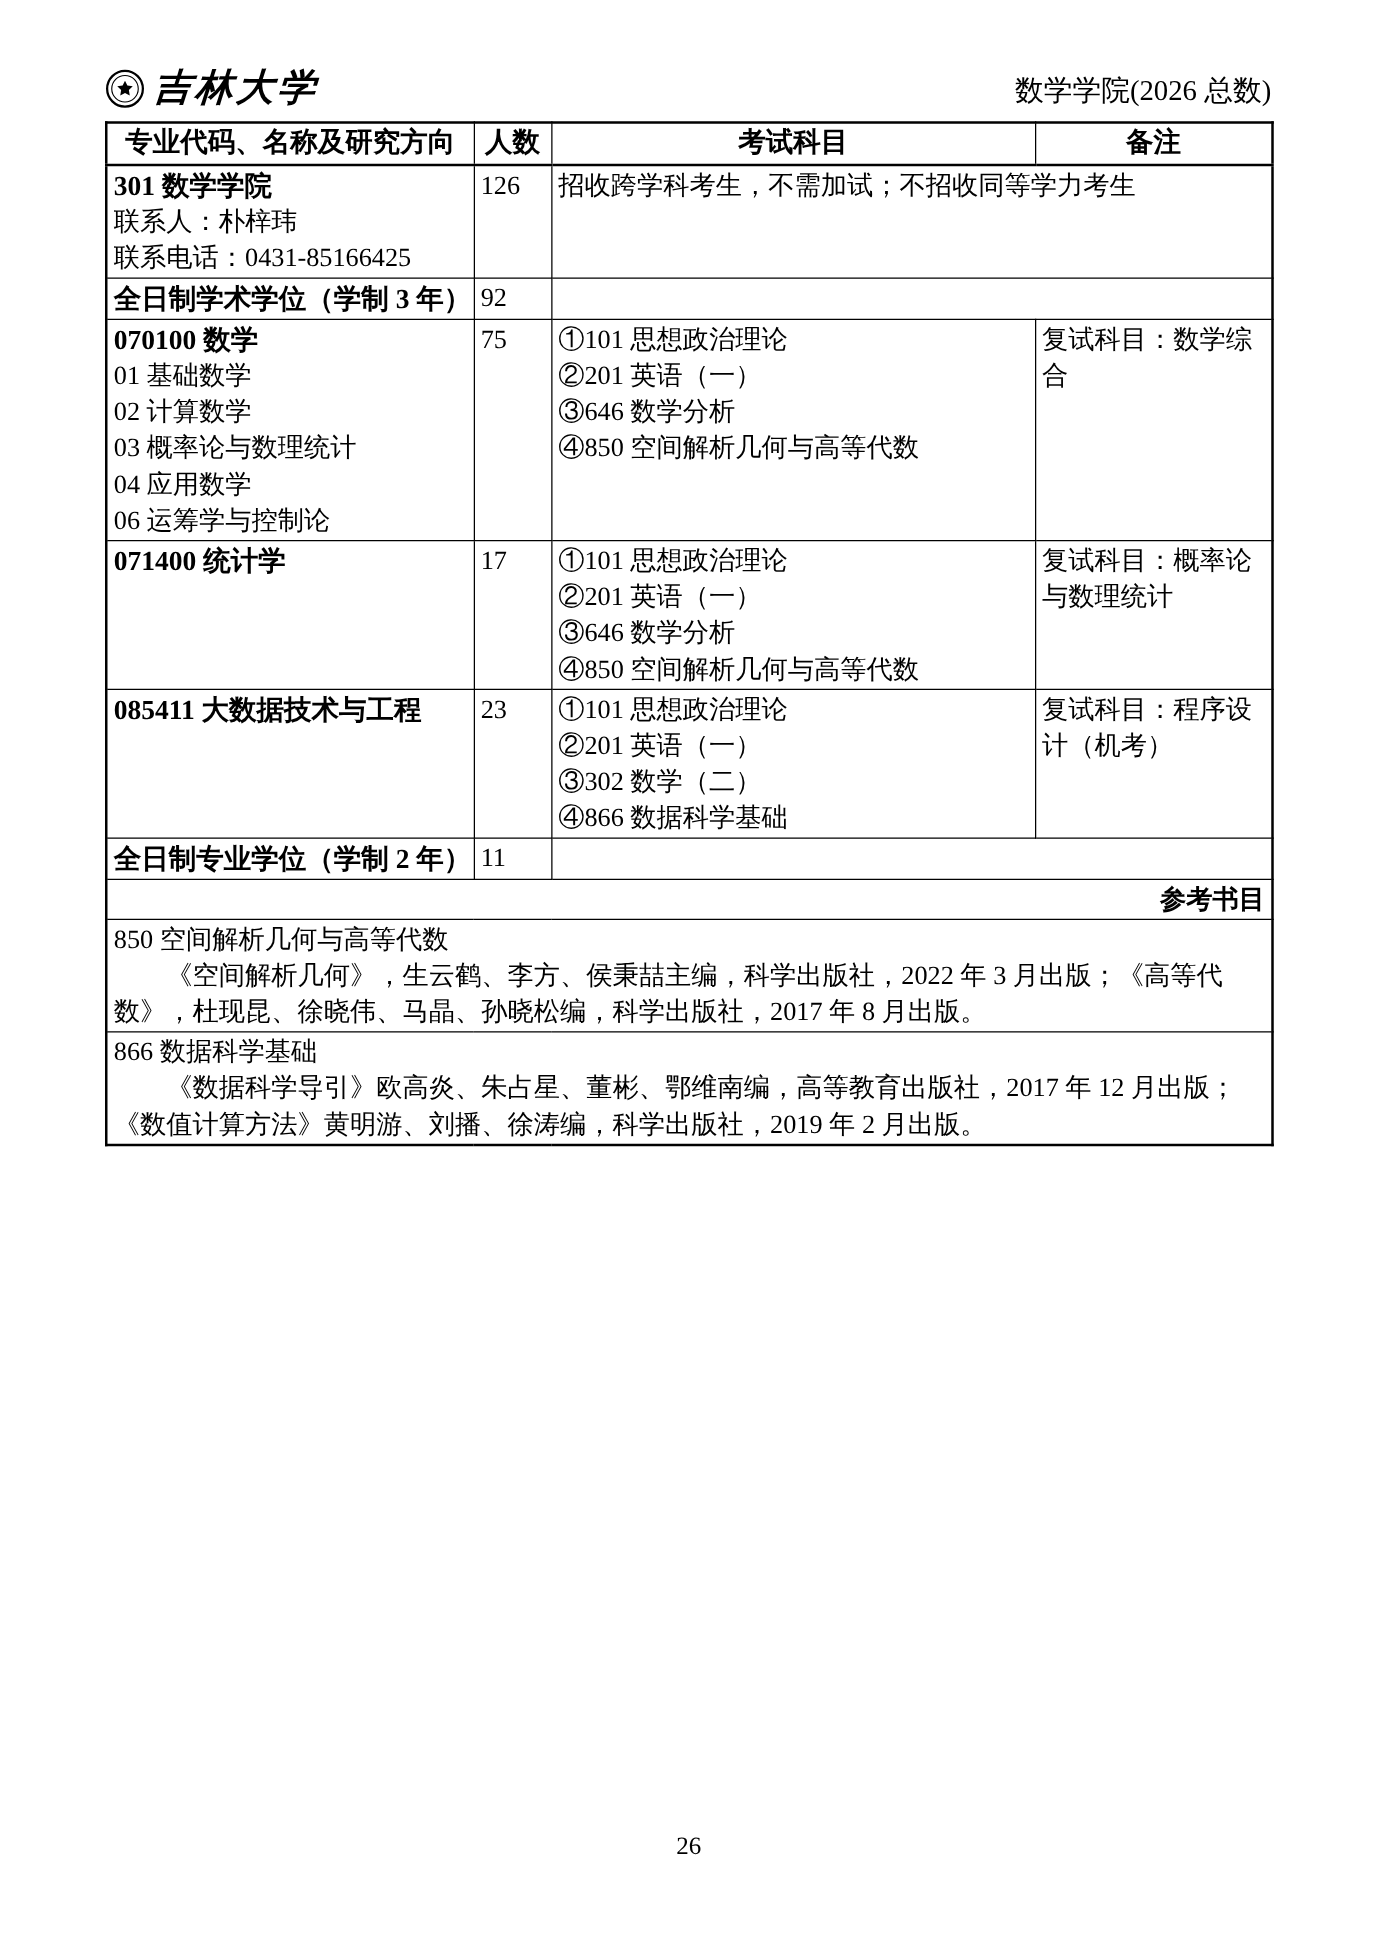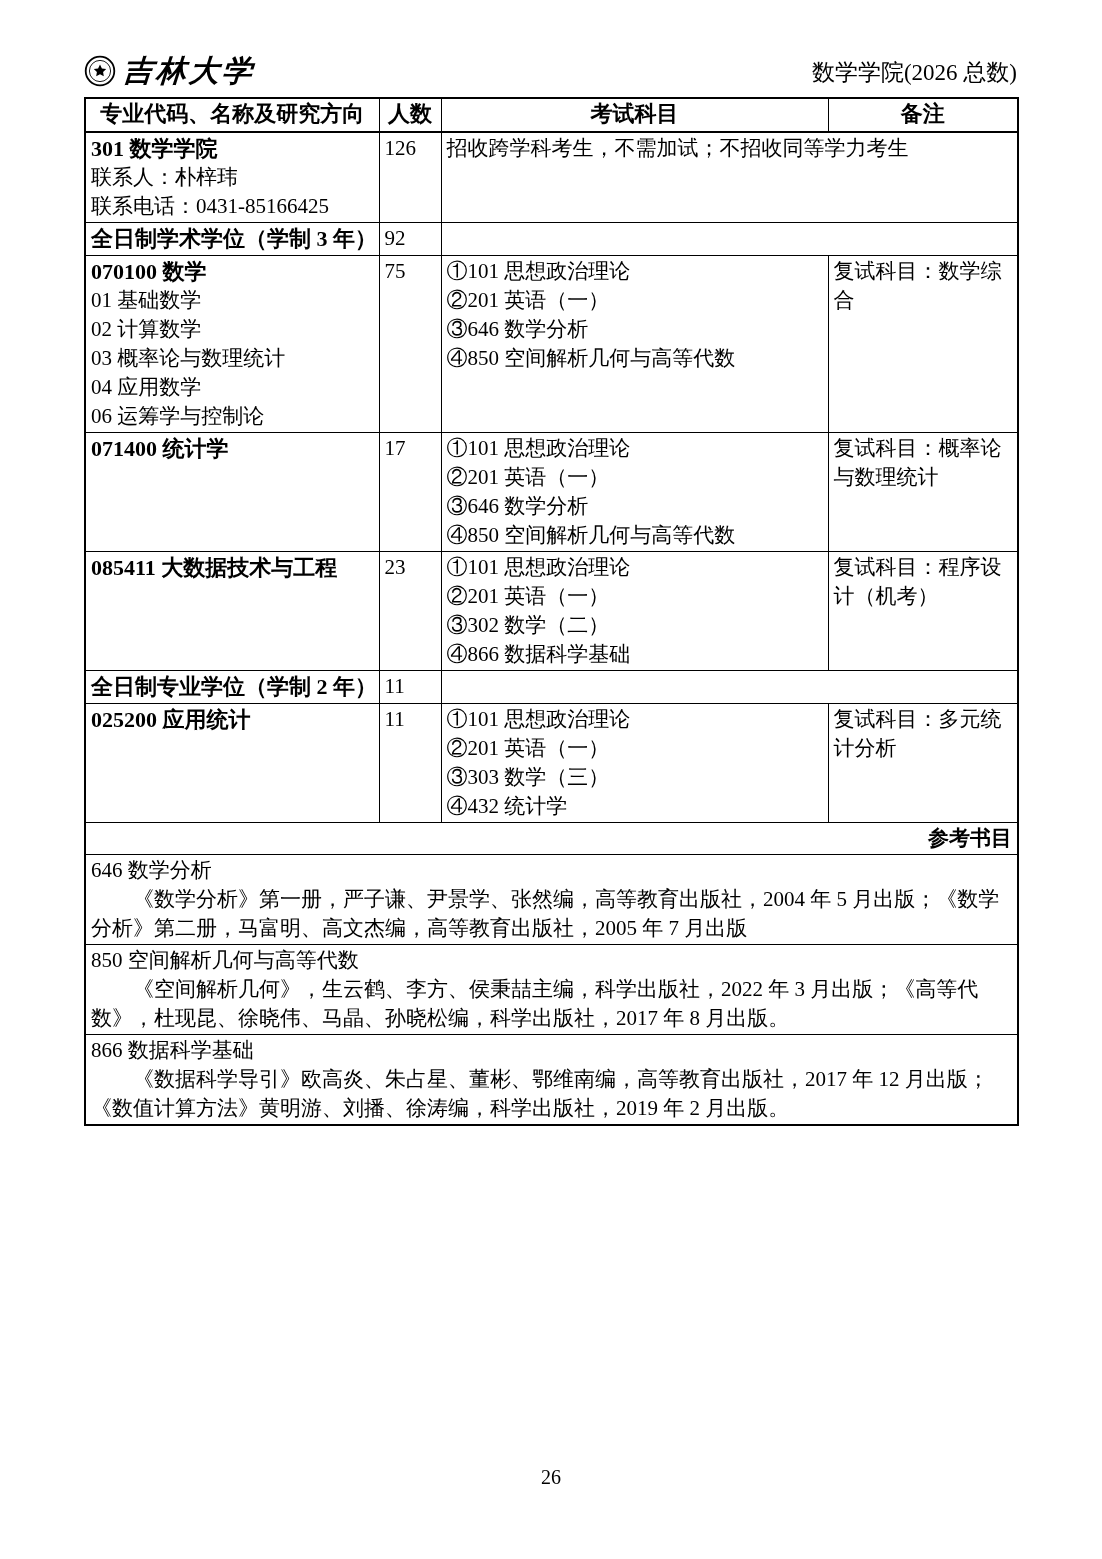--- a/index.html
+++ b/index.html
@@ -178,45 +178,26 @@
       </td>
       <td class="remark-cell">复试科目：程序设计（机考）</td>
     </tr>
 
     <tr>
       <td><span class="section-label">全日制专业学位（学制 2 年）</span></td>
       <td class="count-cell">11</td>
       <td colspan="2"></td>
     </tr>
 
-    <tr>
-      <td>
-        <div class="cell-title">025200 应用统计</div>
-      </td>
-      <td class="count-cell">11</td>
-      <td>
-        <div class="subject-line">①101 思想政治理论</div>
-        <div class="subject-line">②201 英语（一）</div>
-        <div class="subject-line">③303 数学（三）</div>
-        <div class="subject-line">④432 统计学</div>
-      </td>
-      <td class="remark-cell">复试科目：多元统计分析</td>
-    </tr>
 
     <tr>
       <td colspan="4" class="ref-head-cell">参考书目</td>
     </tr>
 
 
-    <tr>
-      <td colspan="4">
-        <div class="ref-code">646 数学分析</div>
-        <p class="ref-text">《数学分析》第一册，严子谦、尹景学、张然编，高等教育出版社，2004 年 5 月出版；《数学分析》第二册，马富明、高文杰编，高等教育出版社，2005 年 7 月出版</p>
-      </td>
-    </tr>
 
     <tr>
       <td colspan="4">
         <div class="ref-code">850 空间解析几何与高等代数</div>
         <p class="ref-text">《空间解析几何》，生云鹤、李方、侯秉喆主编，科学出版社，2022 年 3 月出版；《高等代数》，杜现昆、徐晓伟、马晶、孙晓松编，科学出版社，2017 年 8 月出版。</p>
       </td>
     </tr>
 
     <tr>
       <td colspan="4">

